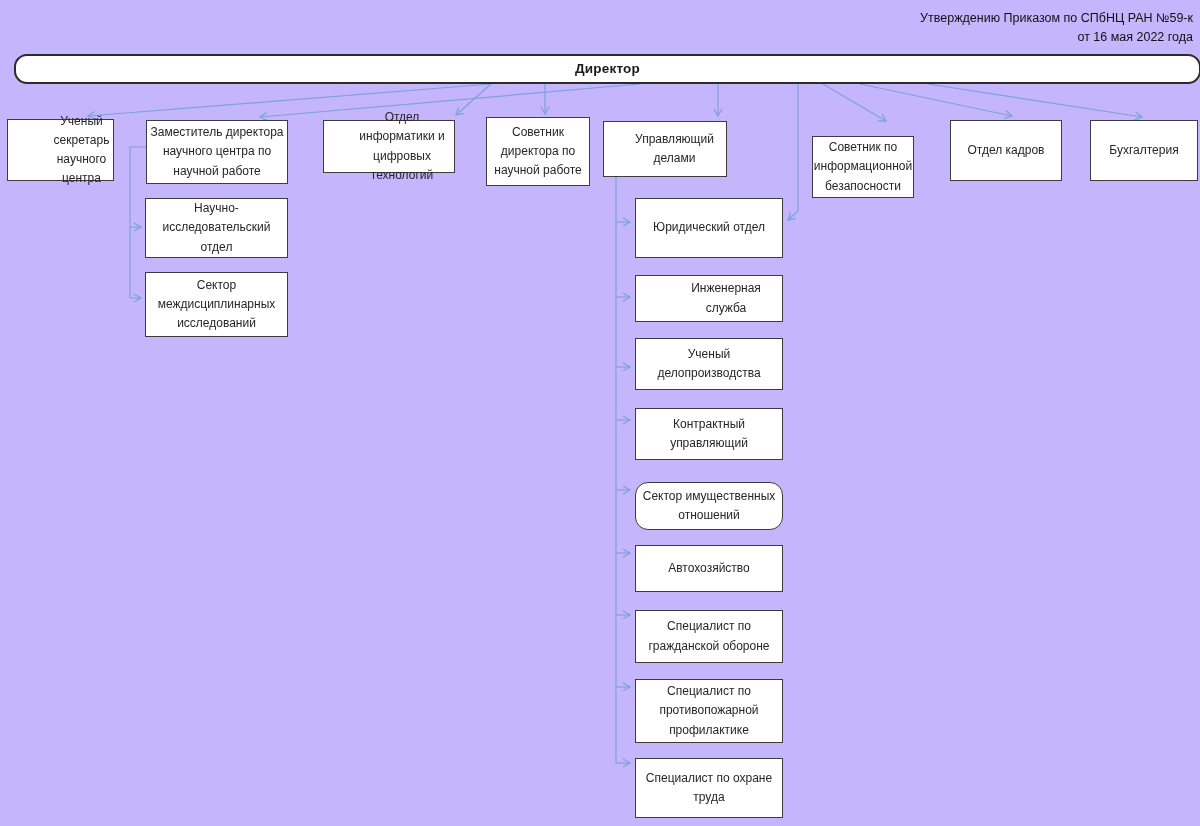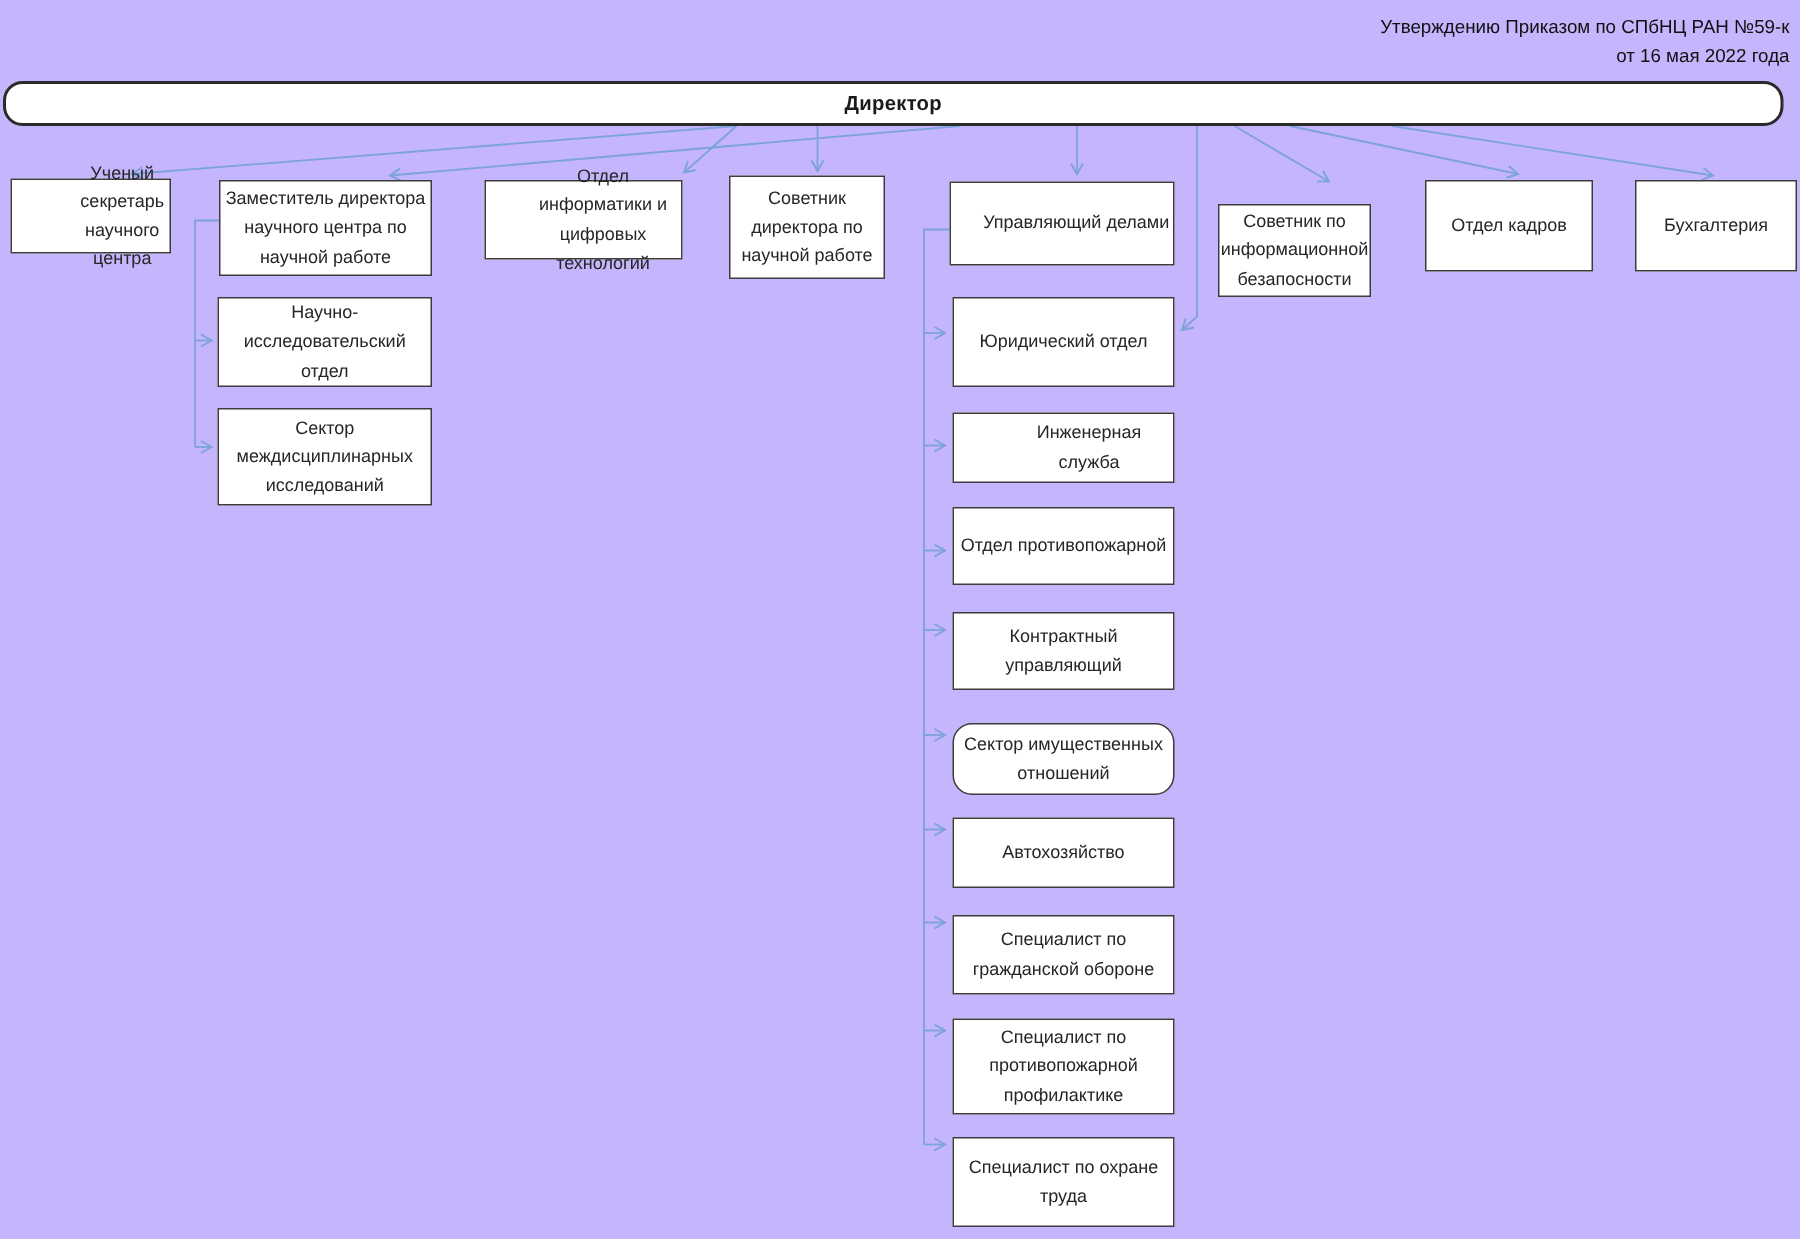--- a/index.html
+++ b/index.html
@@ -61,43 +61,43 @@
       <path d="M616,687 L630,687" marker-end="url(#arw)"></path>
       <path d="M616,763 L630,763" marker-end="url(#arw)"></path>
     </g>
   </svg>
 
   <div class="approval">
     <div>Утверждению Приказом по СПбНЦ РАН №59-к</div>
     <div>от 16 мая 2022 года</div>
   </div>
 
-  <div class="box director" style="left:2px;top:54px;width:1187px;height:30px;border-radius:13px;">
+  <div class="box director" style="left:14px;top:54px;width:1187px;height:30px;border-radius:13px;">
     <span>Директор</span>
   </div>
 
-  <div class="box" style="left:7px;top:119px;width:107px;height:50px;padding-left:44px;">
+  <div class="box" style="left:7px;top:119px;width:107px;height:62px;padding-left:44px;">
     <span>Ученый секретарь
 научного центра</span>
   </div>
   <div class="box" style="left:146px;top:120px;width:142px;height:64px;">
     <span>Заместитель директора
 научного центра по
 научной работе</span>
   </div>
   <div class="box" style="left:323px;top:120px;width:132px;height:53px;padding-left:28px;">
     <span>Отдел информатики и
 цифровых технологий</span>
   </div>
   <div class="box" style="left:486px;top:117px;width:104px;height:69px;">
     <span>Советник
 директора по
 научной работе</span>
   </div>
-  <div class="box" style="left:633px;top:121px;width:150px;height:56px;padding-left:21px;">
+  <div class="box" style="left:603px;top:121px;width:124px;height:56px;padding-left:21px;">
     <span>Управляющий делами</span>
   </div>
   <div class="box" style="left:812px;top:136px;width:102px;height:62px;">
     <span>Советник по
 информационной
 безапосности</span>
   </div>
   <div class="box" style="left:950px;top:120px;width:112px;height:61px;">
     <span>Отдел кадров</span>
   </div>
@@ -115,21 +115,21 @@
 исследований</span>
   </div>
 
   <div class="box" style="left:635px;top:198px;width:148px;height:60px;">
     <span>Юридический отдел</span>
   </div>
   <div class="box" style="left:635px;top:275px;width:148px;height:47px;padding-left:36px;">
     <span>Инженерная служба</span>
   </div>
   <div class="box" style="left:635px;top:338px;width:148px;height:52px;">
-    <span>Отдел противопожарной</span>
+    <span>Ученый делопроизводства</span>
   </div>
   <div class="box" style="left:635px;top:408px;width:148px;height:52px;">
     <span>Контрактный
 управляющий</span>
   </div>
   <div class="box" style="left:635px;top:482px;width:148px;height:48px;border-radius:13px;">
     <span>Сектор имущественных
 отношений</span>
   </div>
   <div class="box" style="left:635px;top:545px;width:148px;height:47px;text-align:center;">

